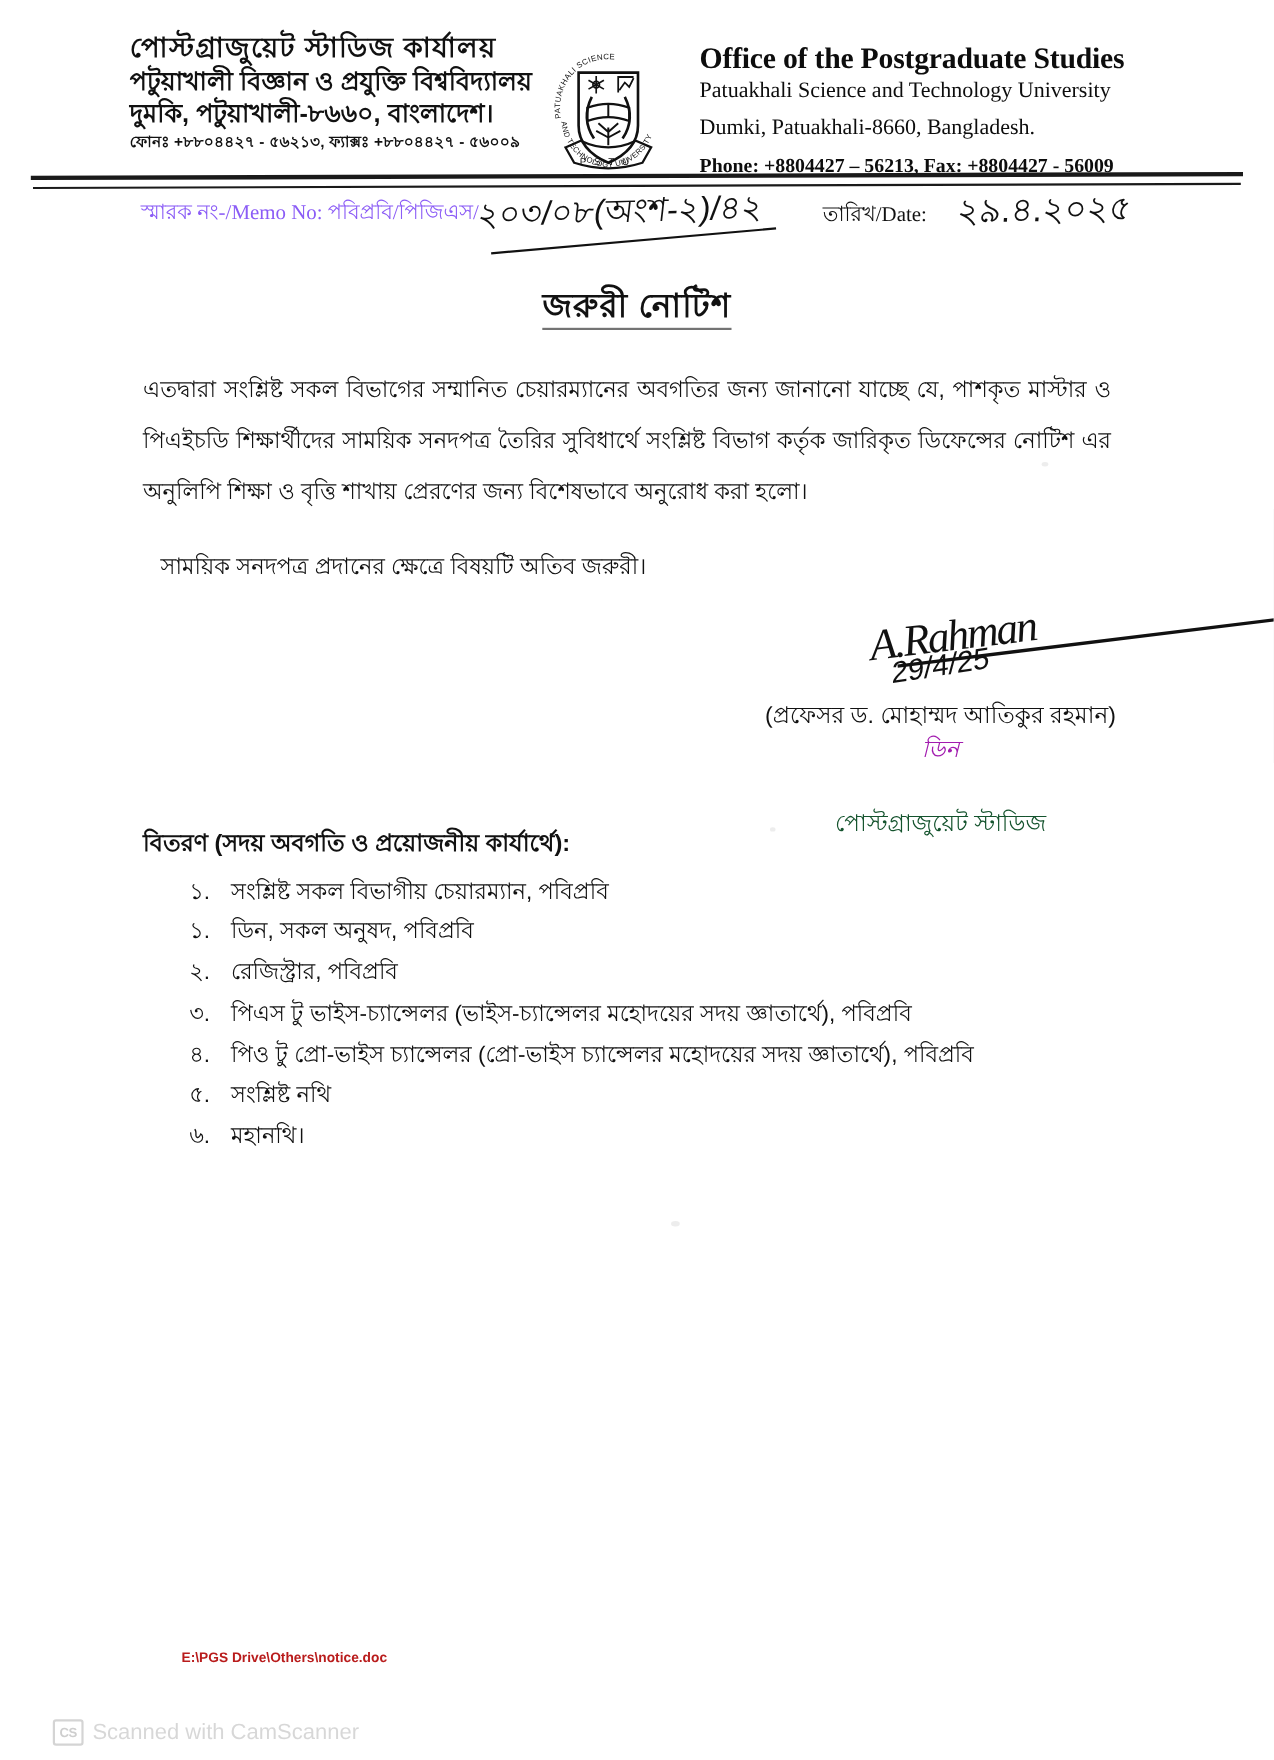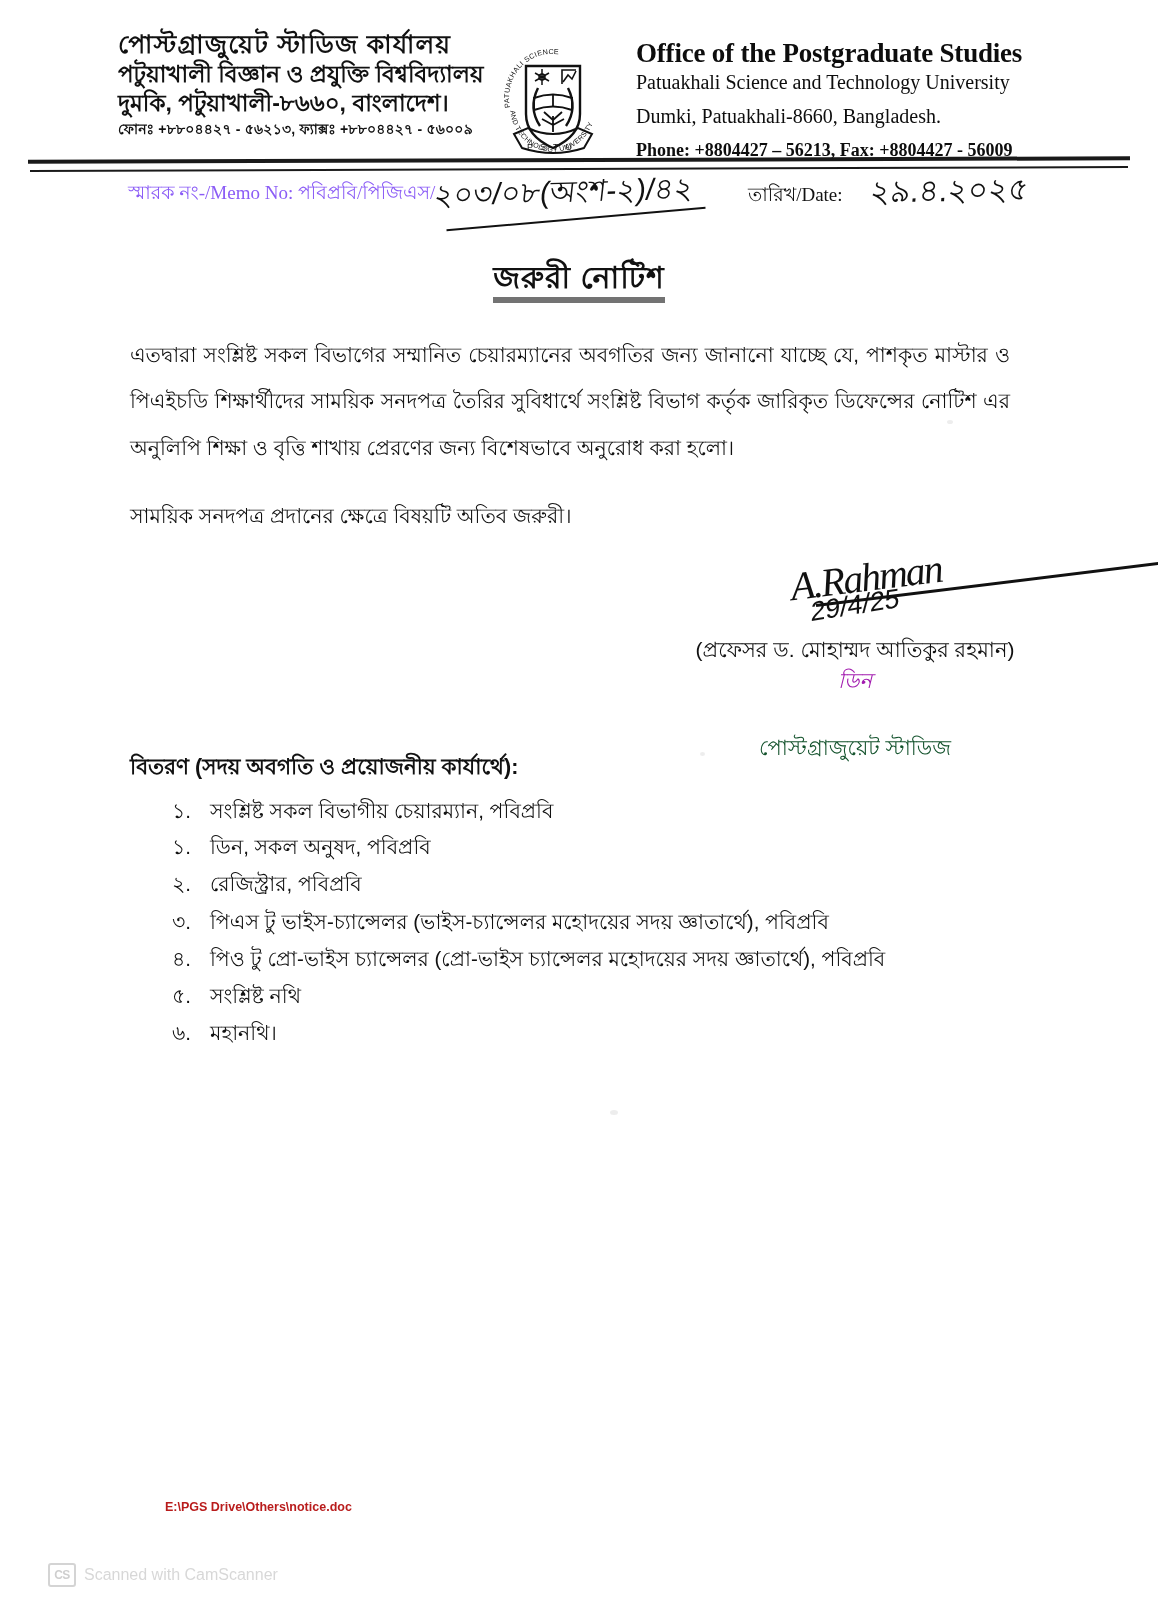--- a/index.html
+++ b/index.html
@@ -194,21 +194,21 @@
     left: 0;
     top: 254px;
     width: 1158px;
     text-align: center;
     font-family: "Liberation Sans", sans-serif;
     font-size: 30px;
     font-weight: bold;
     color: #111;
   }
   .notice-title span {
-    border-bottom: 6px solid #737373;
+    border-bottom: 2px solid #737373;
     padding-bottom: 3px;
     letter-spacing: 1px;
   }
 
   
   .body-block {
     position: absolute;
     left: 130px;
     top: 332px;
     width: 880px;
@@ -220,21 +220,21 @@
     line-height: 2.26;
     text-align: justify;
     text-align-last: left;
     margin: 0;
   }
   .body-para2 {
     font-family: "Liberation Sans", sans-serif;
     font-size: 20.5px;
     color: #111;
     line-height: 2.0;
-    margin: 24px 0 0 0;
+    margin: 24px 0 0 16px;
   }
 
   
   .sig-block {
     position: absolute;
     left: 620px;
     top: 548px;
     width: 470px;
     height: 180px;
   }
@@ -372,21 +372,21 @@
     font-size: 12px;
     font-weight: bold;
     color: #8c8c8c;
     display: flex;
     align-items: center;
     justify-content: center;
     letter-spacing: -0.5px;
   }
   .cs-text {
     font-family: "Liberation Sans", sans-serif;
-    font-size: 16px;
+    font-size: 20px;
     color: #a2a2a2;
     white-space: nowrap;
   }
 
   
   .speck {
     position: absolute;
     background: #dcdcdc;
     border-radius: 50%;
     opacity: 0.5;

